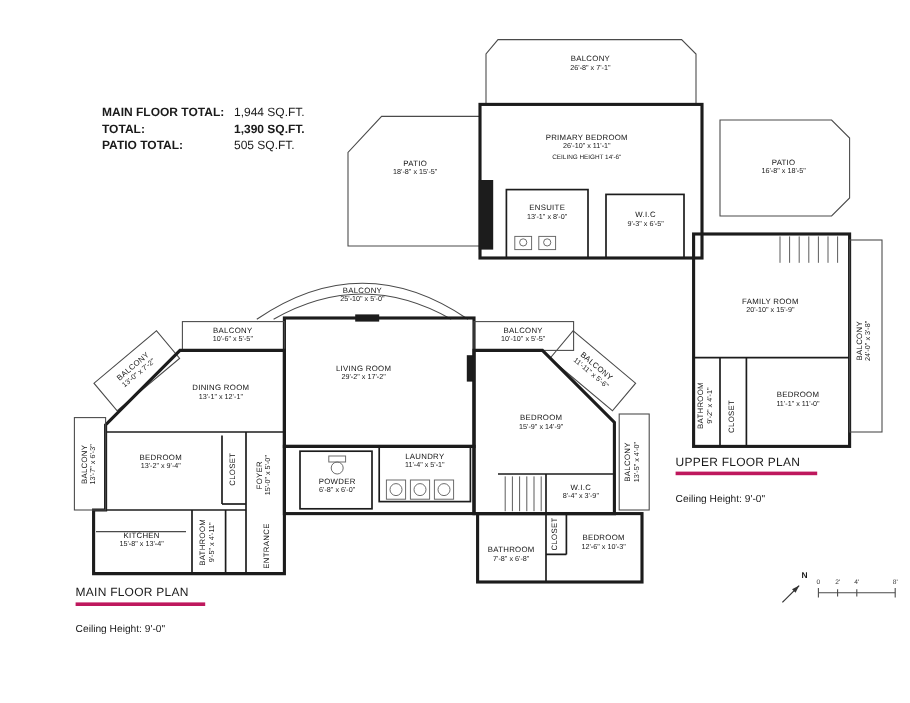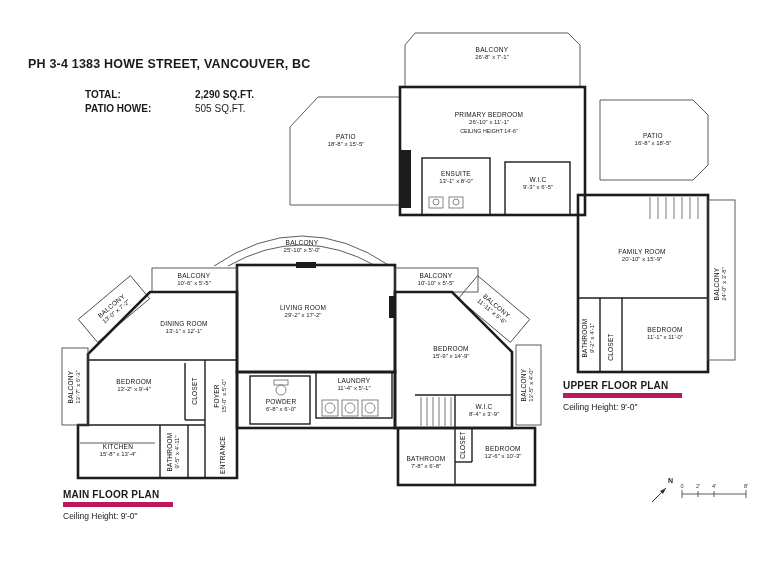--- a/index.html
+++ b/index.html
@@ -11,22 +11,22 @@
   .areas{position:absolute;left:85px;top:88px;font-size:10px}
   .arow{display:flex;height:13.6px;align-items:center}
   .alabel{width:110px;font-weight:bold}
   .arow.total .avalue{font-weight:bold}
   .rl{position:absolute;transform:translate(-50%,-50%) rotate(var(--rot,0deg));
       text-align:center;white-space:nowrap;line-height:1.25;color:#111}
   .rn{font-size:6.5px;letter-spacing:.25px}
   .rd{font-size:6px;color:#222}
   .rnote{font-size:5.3px;margin-top:1px;color:#222}
   .plan-footer{position:absolute}
-  .pf-title{font-size:10px;font-weight:bold;letter-spacing:.2px;display:inline-block;
-            border-bottom:5px solid #be185d;padding:0 14px 2px 0;margin-bottom:4px}
+  .pf-title{font-size:10px;font-weight:normal;letter-spacing:.2px;display:inline-block;
+            border-bottom:3px solid #be185d;padding:0 14px 2px 0;margin-bottom:14px}
   .pf-ceiling{font-size:8.5px}
   .north{position:absolute;left:668px;top:477px;font-size:7px;font-weight:bold}
   .tick{position:absolute;top:483px;font-size:5.5px;transform:translateX(-50%);color:#333}
 </style>
 </head>
 <body>
 
 <div class="page">
 
   <svg class="plan-svg" width="758" height="586" viewBox="0 0 758 586">
@@ -143,29 +143,32 @@
     </g>
     <g>
       <line class="thin" x1="682" y1="494" x2="746" y2="494"></line>
       <line class="thin" x1="682" y1="490" x2="682" y2="498"></line>
       <line class="thin" x1="698" y1="491" x2="698" y2="497"></line>
       <line class="thin" x1="714" y1="491" x2="714" y2="497"></line>
       <line class="thin" x1="746" y1="490" x2="746" y2="498"></line>
     </g>
   </svg>
 
-  <div class="title">PH 3-4 1383 HOWE STREET, VANCOUVER, BC</div>
 
   <div class="areas">
+    <div class="arow">
+      <span class="alabel">MAIN FLOOR TOTAL:</span>
+      <span class="avalue">1,944 SQ.FT.</span>
+    </div>
     <div class="arow total">
       <span class="alabel">TOTAL:</span>
-      <span class="avalue">2,290 SQ.FT.</span>
+      <span class="avalue">1,390 SQ.FT.</span>
     </div>
     <div class="arow">
-      <span class="alabel">PATIO HOWE:</span>
+      <span class="alabel">PATIO TOTAL:</span>
       <span class="avalue">505 SQ.FT.</span>
     </div>
   </div>
 
   <div class="rl" style="left:492px;top:54px">
     <div class="rn">BALCONY</div>
     <div class="rd">26'-8" x 7'-1"</div>
   </div>
   <div class="rl" style="left:346px;top:141px">
     <div class="rn">PATIO</div>

